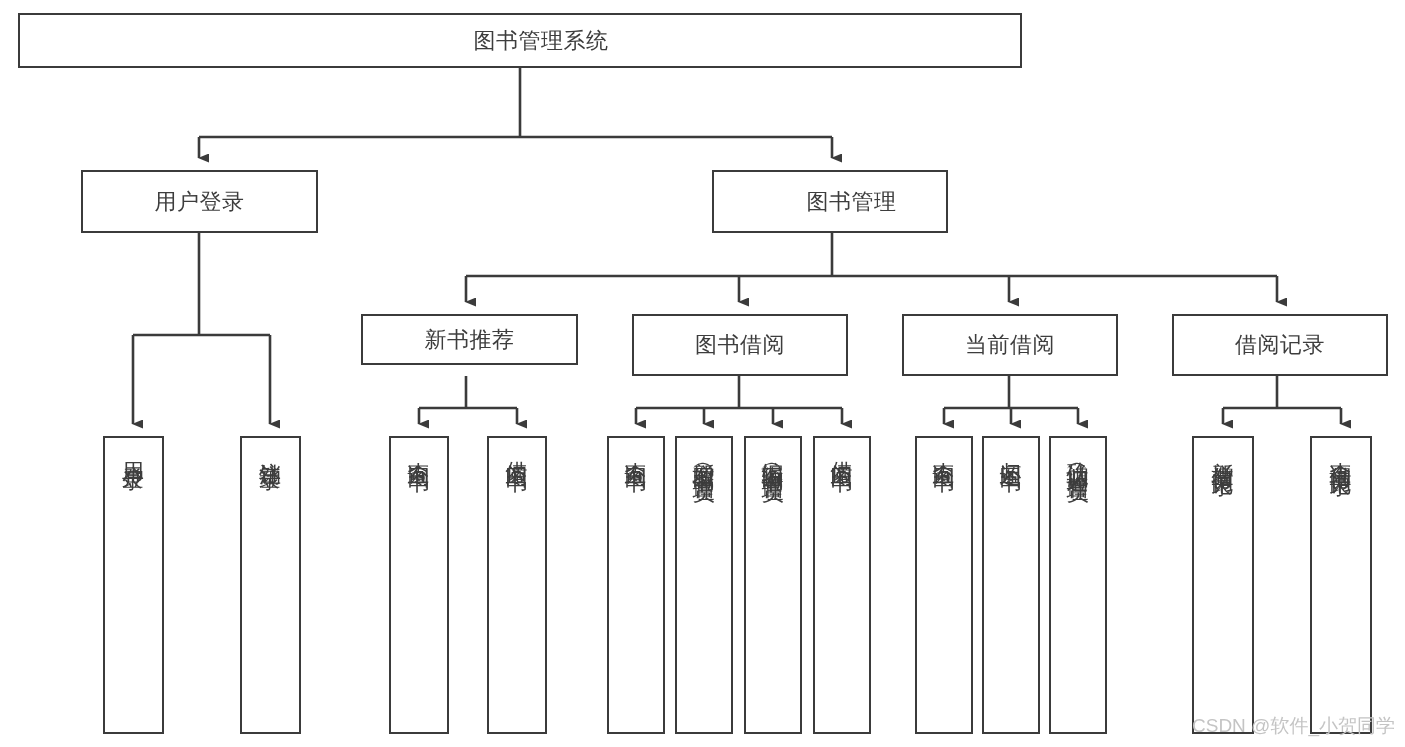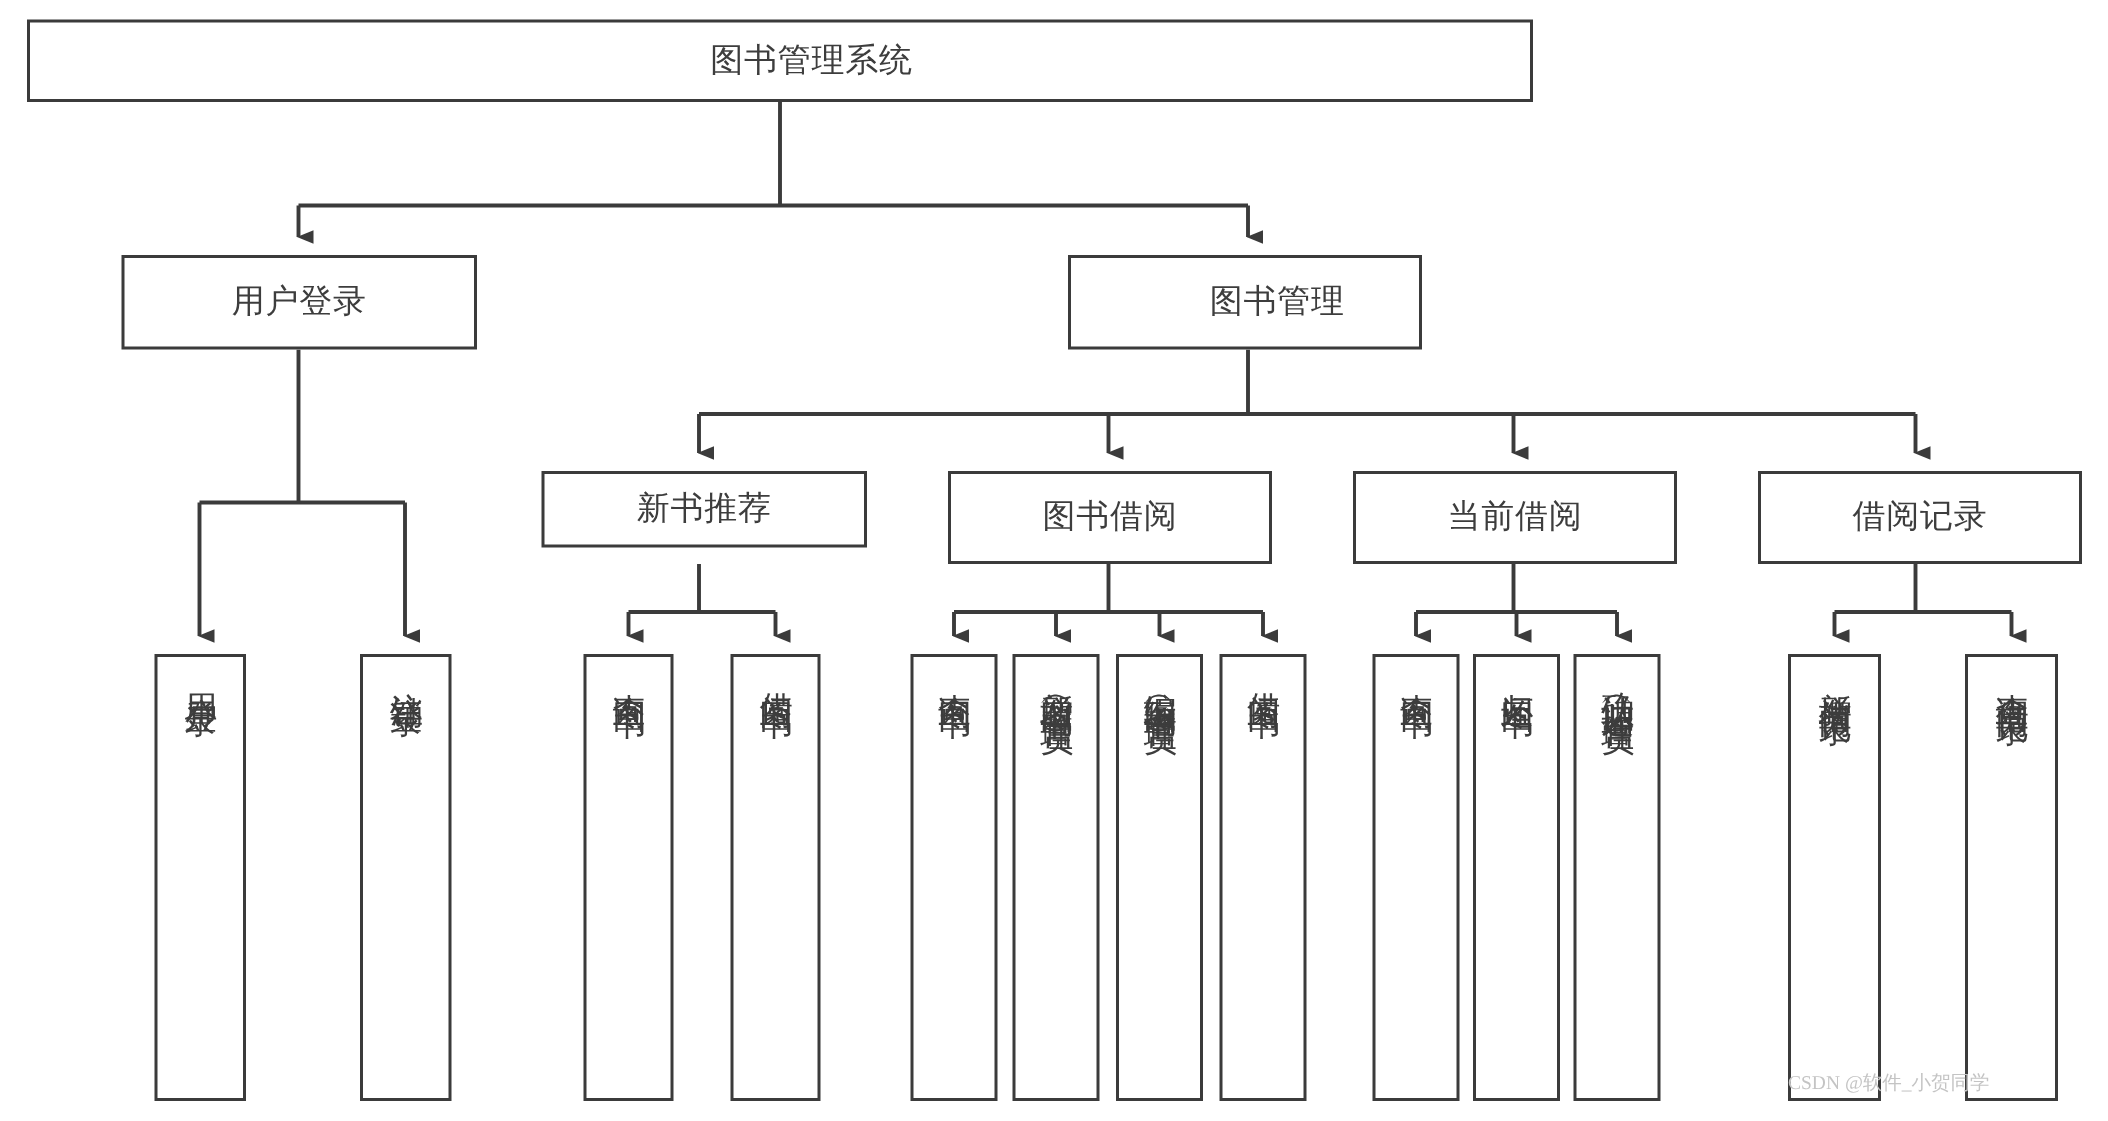--- a/index.html
+++ b/index.html
@@ -60,25 +60,25 @@
     font-size: 22px;
     line-height: 1.05;
     letter-spacing: 3px;
     white-space: normal;
     max-height: 100%;
   }
   .watermark {
     position: absolute;
     left: 1192px;
     top: 713px;
-    font-size: 13px;
+    font-size: 19px;
     color: #c4c4c4;
     white-space: nowrap;
     z-index: 5;
-    font-family: Liberation Serif, serif;
+    font-family: Liberation Sans, sans-serif;
   }
 </style>
 </head>
 <body>
 
 <div id="canvas">
 
   <svg id="edges" viewBox="0 0 1405 747" xmlns="http://www.w3.org/2000/svg">
     <defs>
       <marker id="arrow" markerWidth="10" markerHeight="11" refX="4.5" refY="10" orient="auto" markerUnits="userSpaceOnUse">

